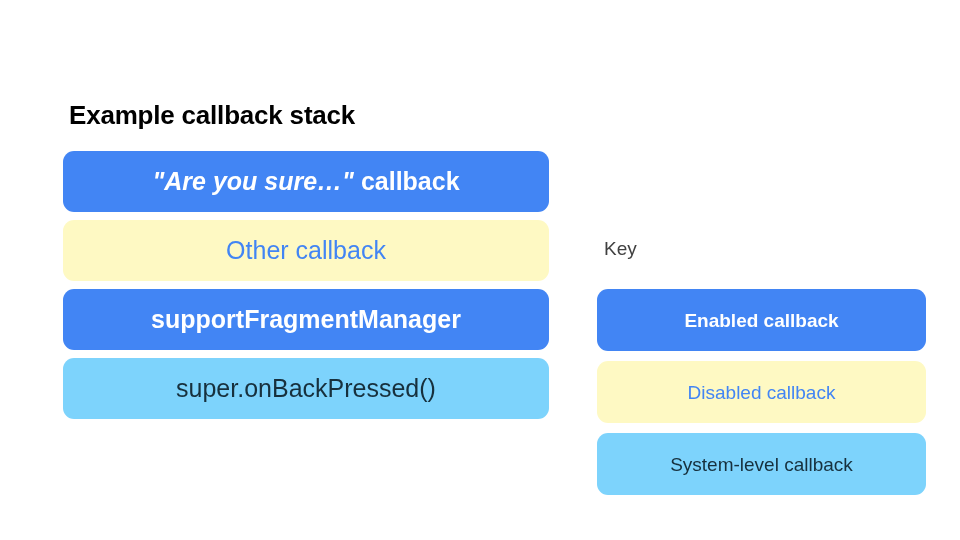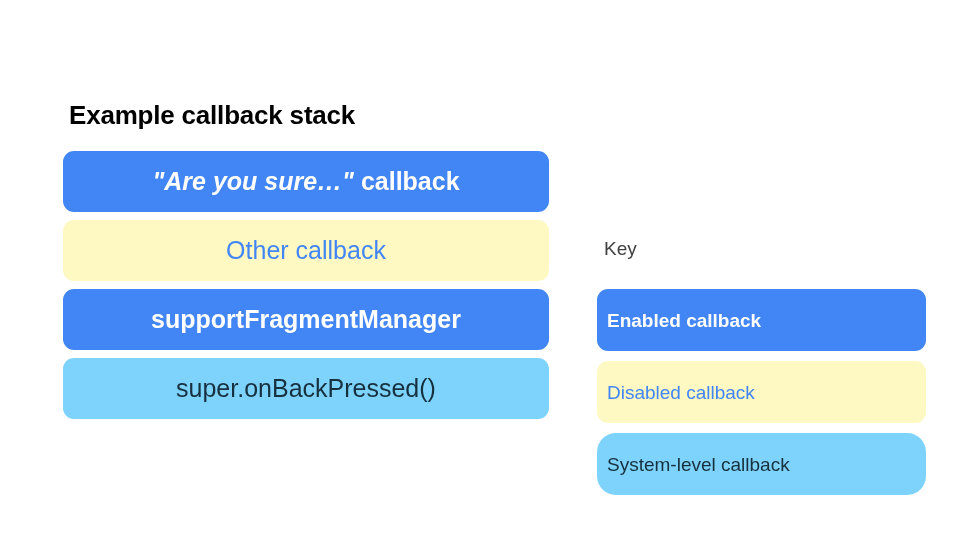--- a/index.html
+++ b/index.html
@@ -91,28 +91,28 @@
     white-space: nowrap;
   }
   .key-bar {
     box-sizing: border-box;
     width: 329px;
     height: 62px;
     border-radius: 11px;
     margin-bottom: 10px;
     display: flex;
     align-items: center;
-    justify-content: flex-start;
+    justify-content: center;
     text-align: center;
     font-size: 19px;
     line-height: 23px;
     white-space: nowrap;
     padding: 0 10px;
   }
-  .key-bar:last-child { margin-bottom: 0; border-radius: 19px; }
+  .key-bar:last-child { margin-bottom: 0; }
 </style>
 </head>
 <body>
 
 <section id="stack-section">
 
   <h1 id="stack-title">Example callback stack</h1>
 
   <div class="bar state-enabled">
     <span><span class="quote-italic">"Are you sure…"</span><span class="quote-tail"> callback</span></span>

